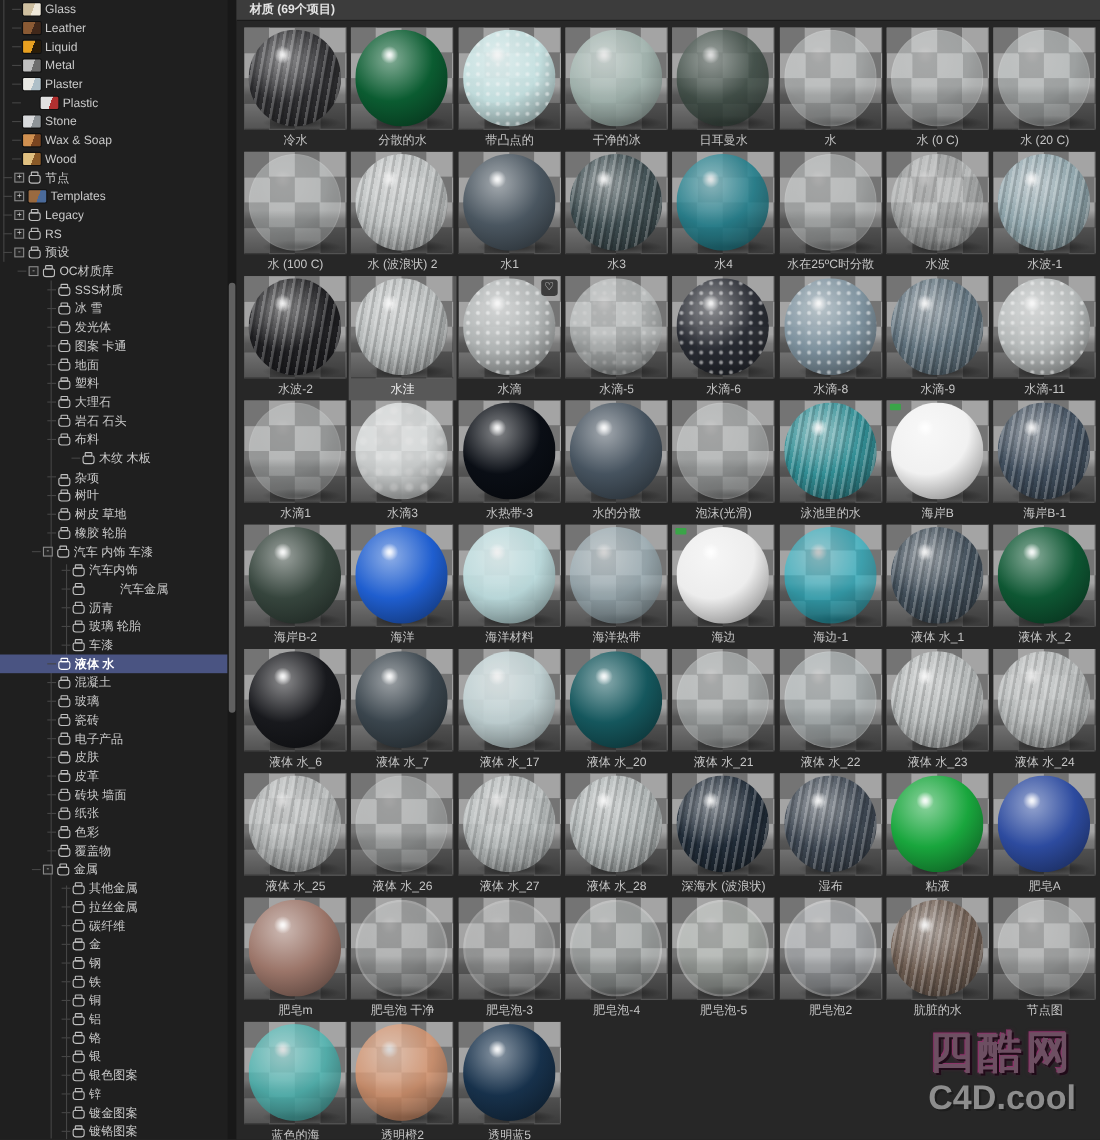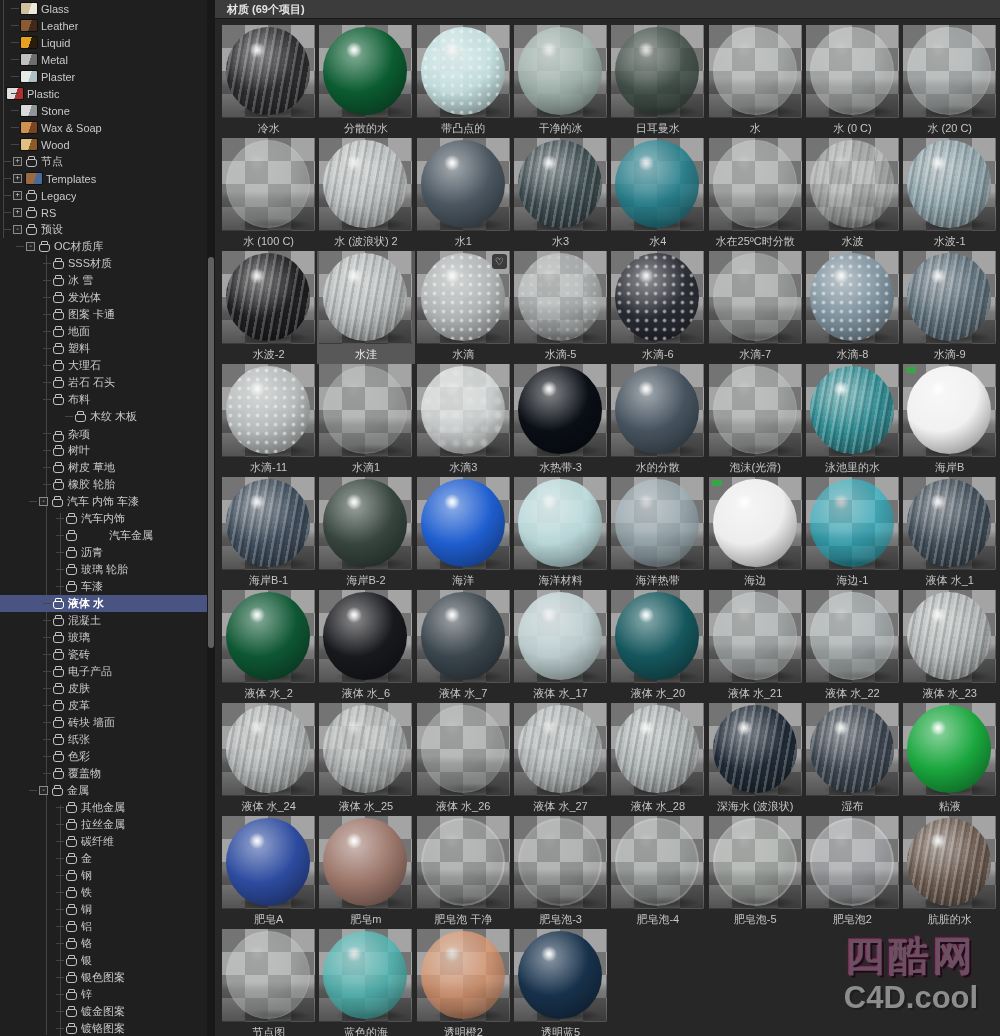--- a/index.html
+++ b/index.html
@@ -105,21 +105,21 @@
         <span class="tlabel">Liquid</span>
   </div>
       <div class="trow" style="--pl: 21px; padding-left: 21px;">
     <span class="timg" style="background: linear-gradient(110deg, rgb(192, 192, 192) 55%, rgb(110, 110, 110) 55%);"></span>
         <span class="tlabel">Metal</span>
   </div>
       <div class="trow" style="--pl: 21px; padding-left: 21px;">
     <span class="timg" style="background: linear-gradient(110deg, rgb(232, 232, 228) 55%, rgb(174, 191, 200) 55%);"></span>
         <span class="tlabel">Plaster</span>
   </div>
-      <div class="trow" style="--pl: 21px; padding-left: 7px;">
+      <div class="trow" style="--pl: 21px; padding-left: 37px;">
     <span class="timg" style="background: linear-gradient(110deg, rgb(224, 224, 224) 55%, rgb(176, 48, 48) 55%);"></span>
         <span class="tlabel">Plastic</span>
   </div>
       <div class="trow" style="--pl: 21px; padding-left: 21px;">
     <span class="timg" style="background: linear-gradient(110deg, rgb(216, 218, 220) 55%, rgb(142, 148, 152) 55%);"></span>
         <span class="tlabel">Stone</span>
   </div>
       <div class="trow" style="--pl: 21px; padding-left: 21px;">
     <span class="timg" style="background: linear-gradient(110deg, rgb(208, 144, 80) 55%, rgb(122, 69, 32) 55%);"></span>
         <span class="tlabel">Wax &amp; Soap</span>
@@ -477,26 +477,20 @@
     <div class="clabel">水滴-5</div>
   </div>
       <div class="cell">
     <div class="thumb">
       <span class="sphere" style="background: radial-gradient(circle at 37% 26%, rgba(255, 255, 255, 0.95) 0px, rgba(255, 255, 255, 0.8) 2px, rgba(255, 255, 255, 0) 8px) 0% 0% / 100% 100%, radial-gradient(rgba(255, 255, 255, 0.55) 1px, rgba(255, 255, 255, 0) 2.5px) 0% 0% / 9px 9px, radial-gradient(circle at 38% 30%, rgb(146, 147, 151) 0%, rgb(36, 39, 47) 48%, rgb(18, 20, 24) 96%) 0% 0% / 100% 100%; opacity: 0.92;"></span>
     </div>
     <div class="clabel">水滴-6</div>
   </div>
       <div class="cell">
     <div class="thumb">
-      <span class="sphere clear" style="background: radial-gradient(circle at 37% 26%, rgba(255, 255, 255, 0.95) 0px, rgba(255, 255, 255, 0.8) 2px, rgba(255, 255, 255, 0) 8px) 0% 0% / 100% 100%, radial-gradient(circle at 38% 30%, rgb(233, 236, 236) 0%, rgb(211, 217, 217) 48%, rgb(106, 109, 109) 96%) 0% 0% / 100% 100%; opacity: 0.35;"></span>
-    </div>
-    <div class="clabel">水滴-7</div>
-  </div>
-      <div class="cell">
-    <div class="thumb">
       <span class="sphere" style="background: radial-gradient(circle at 37% 26%, rgba(255, 255, 255, 0.95) 0px, rgba(255, 255, 255, 0.8) 2px, rgba(255, 255, 255, 0) 8px) 0% 0% / 100% 100%, radial-gradient(rgba(255, 255, 255, 0.55) 1px, rgba(255, 255, 255, 0) 2.5px) 0% 0% / 9px 9px, radial-gradient(circle at 38% 30%, rgb(191, 202, 208) 0%, rgb(127, 148, 161) 48%, rgb(64, 74, 81) 96%) 0% 0% / 100% 100%; opacity: 0.95;"></span>
     </div>
     <div class="clabel">水滴-8</div>
   </div>
       <div class="cell">
     <div class="thumb">
       <span class="sphere" style="background: radial-gradient(circle at 37% 26%, rgba(255, 255, 255, 0.95) 0px, rgba(255, 255, 255, 0.8) 2px, rgba(255, 255, 255, 0) 8px) 0% 0% / 100% 100%, repeating-linear-gradient(100deg, rgba(255, 255, 255, 0.22) 0px, rgba(255, 255, 255, 0.22) 2px, rgba(0, 0, 0, 0.14) 3px, rgba(0, 0, 0, 0.14) 5px, rgba(255, 255, 255, 0) 5px, rgba(255, 255, 255, 0) 8px) 0% 0% / 100% 100%, radial-gradient(circle at 38% 30%, rgb(175, 184, 190) 0%, rgb(94, 113, 125) 48%, rgb(47, 57, 63) 96%) 0% 0% / 100% 100%; opacity: 0.95;"></span>
     </div>
     <div class="clabel">水滴-9</div>
   </div>

